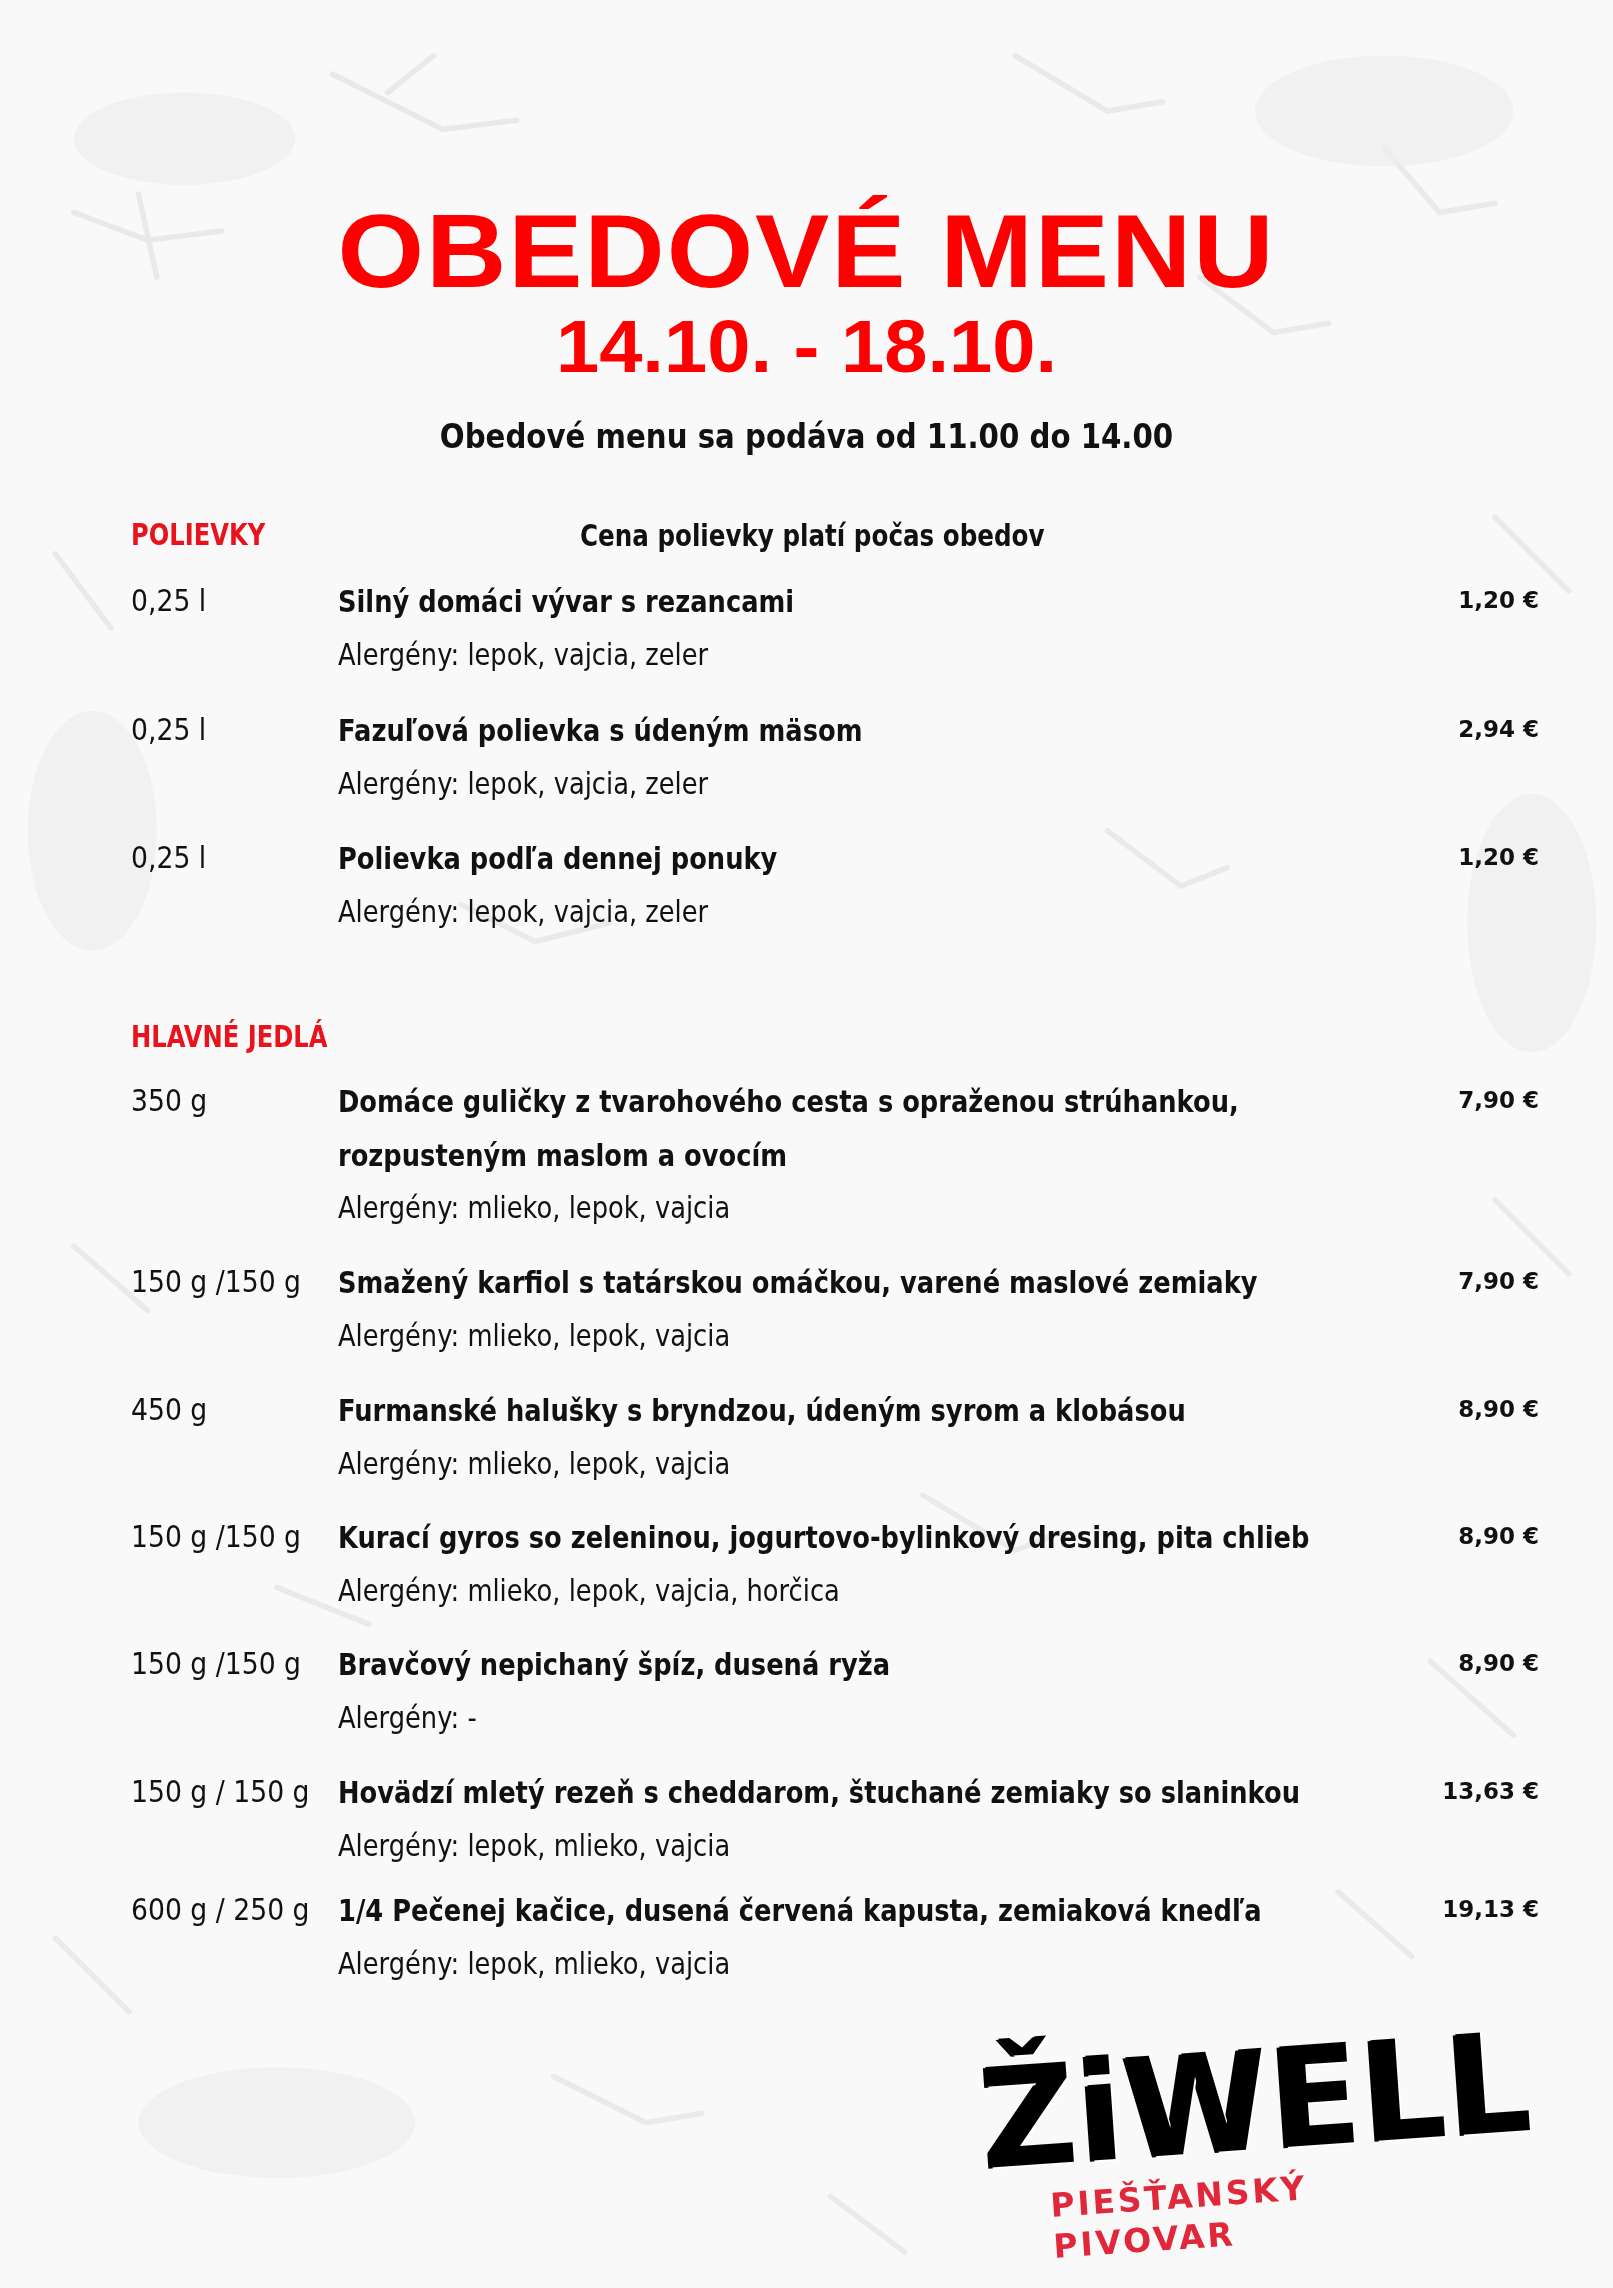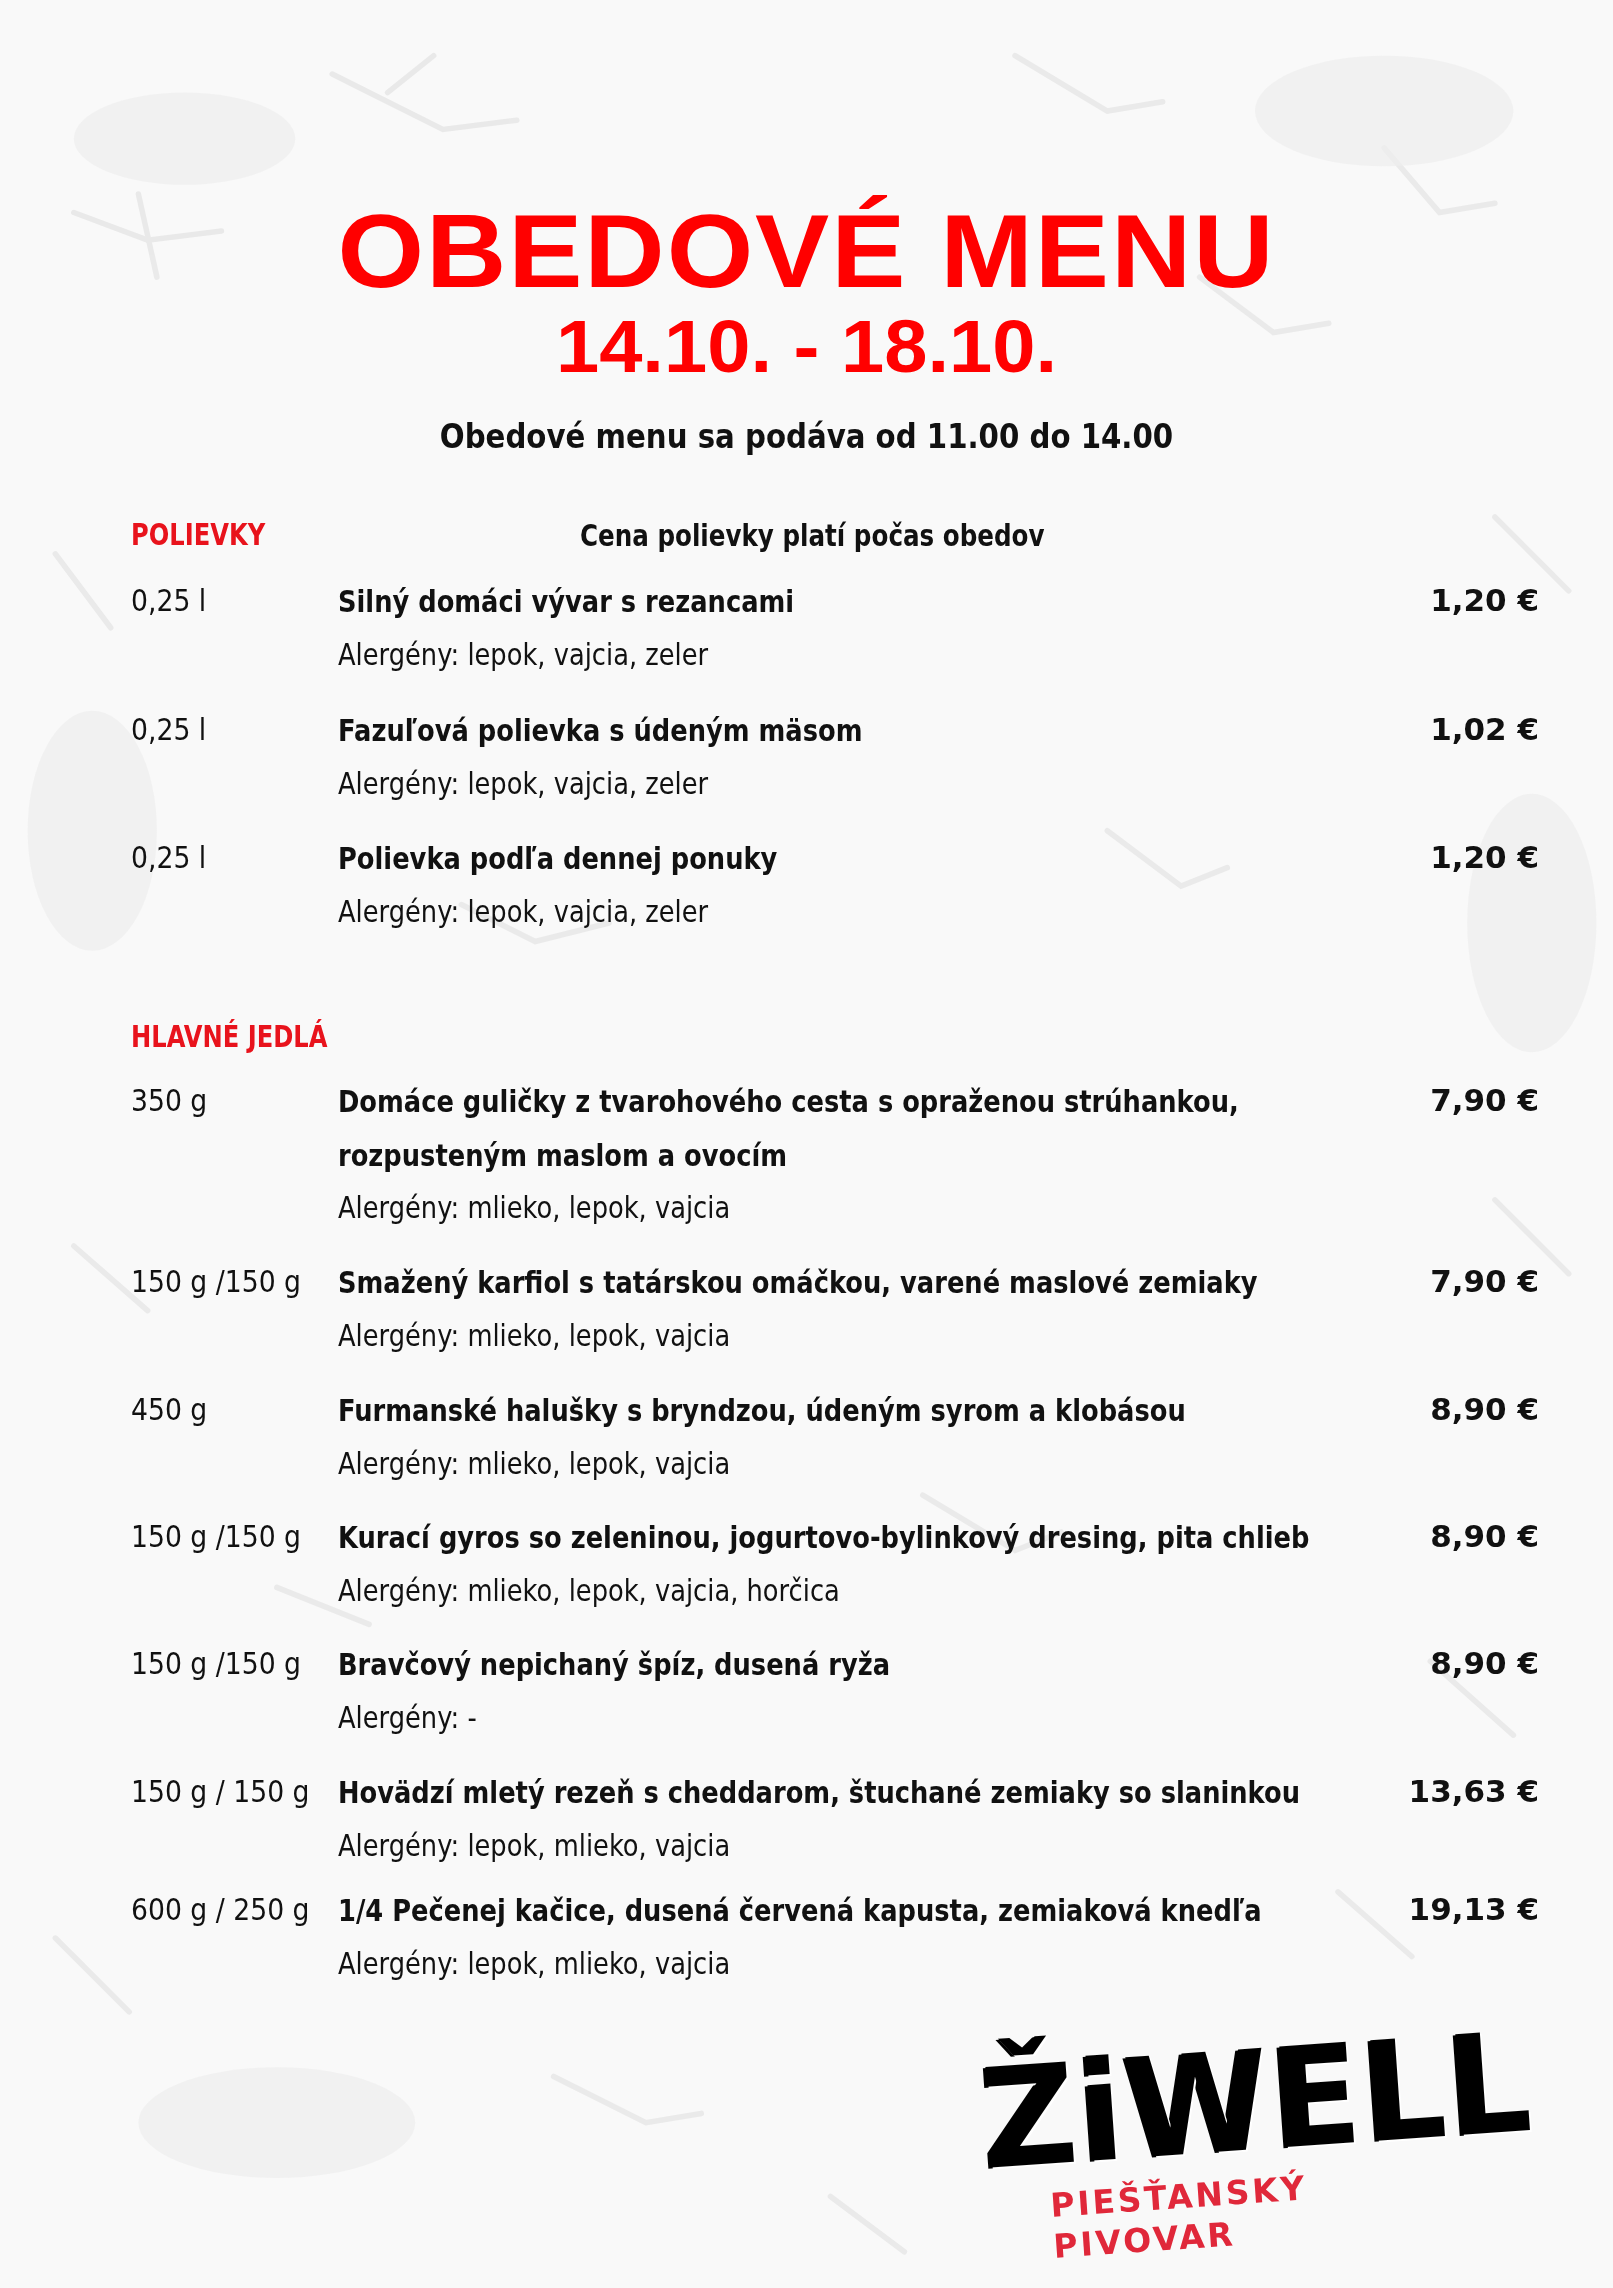--- a/index.html
+++ b/index.html
@@ -57,21 +57,21 @@
       font-family: "DejaVu Sans", sans-serif; transform: scaleX(0.83);
       transform-origin: left top; white-space: nowrap;
     }
     .name .l2 { display: block; }
     .allergens {
       position: absolute; left: 338px; font-size: 31px; line-height: 52px;
       font-family: "DejaVu Sans", sans-serif; transform: scaleX(0.83);
       transform-origin: left top; white-space: nowrap; color: #111;
     }
     .price {
-      position: absolute; right: 74px; font-weight: bold; font-size: 31px;
+      position: absolute; right: 74px; font-weight: bold; font-size: 23px;
       line-height: 52px; font-family: "DejaVu Sans", sans-serif;
       text-align: right; white-space: nowrap;
     }
 
     .logo {
       position: absolute; left: 978px; top: 2030px; width: 480px; height: 212px;
     }
     .logo-main {
       position: absolute; left: 9.2px; top: 16.6px; font-size: 138px; line-height: 148px;
       font-weight: bold; color: #000; letter-spacing: 1.8px;
@@ -132,21 +132,21 @@
   <div class="item" style="top:574px">
     <span class="qty" style="top:0">0,25 l</span>
     <span class="name" style="top:0">Silný domáci vývar s rezancami</span>
     <span class="allergens" style="top:54px">Alergény: lepok, vajcia, zeler</span>
     <span class="price" style="top:0">1,20 €</span>
   </div>
   <div class="item" style="top:703px">
     <span class="qty" style="top:0">0,25 l</span>
     <span class="name" style="top:0">Fazuľová polievka s údeným mäsom</span>
     <span class="allergens" style="top:54px">Alergény: lepok, vajcia, zeler</span>
-    <span class="price" style="top:0">1,02 €</span>
+    <span class="price" style="top:0">2,94 €</span>
   </div>
   <div class="item" style="top:831px">
     <span class="qty" style="top:0">0,25 l</span>
     <span class="name" style="top:0">Polievka podľa dennej ponuky</span>
     <span class="allergens" style="top:54px">Alergény: lepok, vajcia, zeler</span>
     <span class="price" style="top:0">1,20 €</span>
   </div>
 
   <div class="section-head" style="top:1017px">HLAVNÉ JEDLÁ</div>
 

